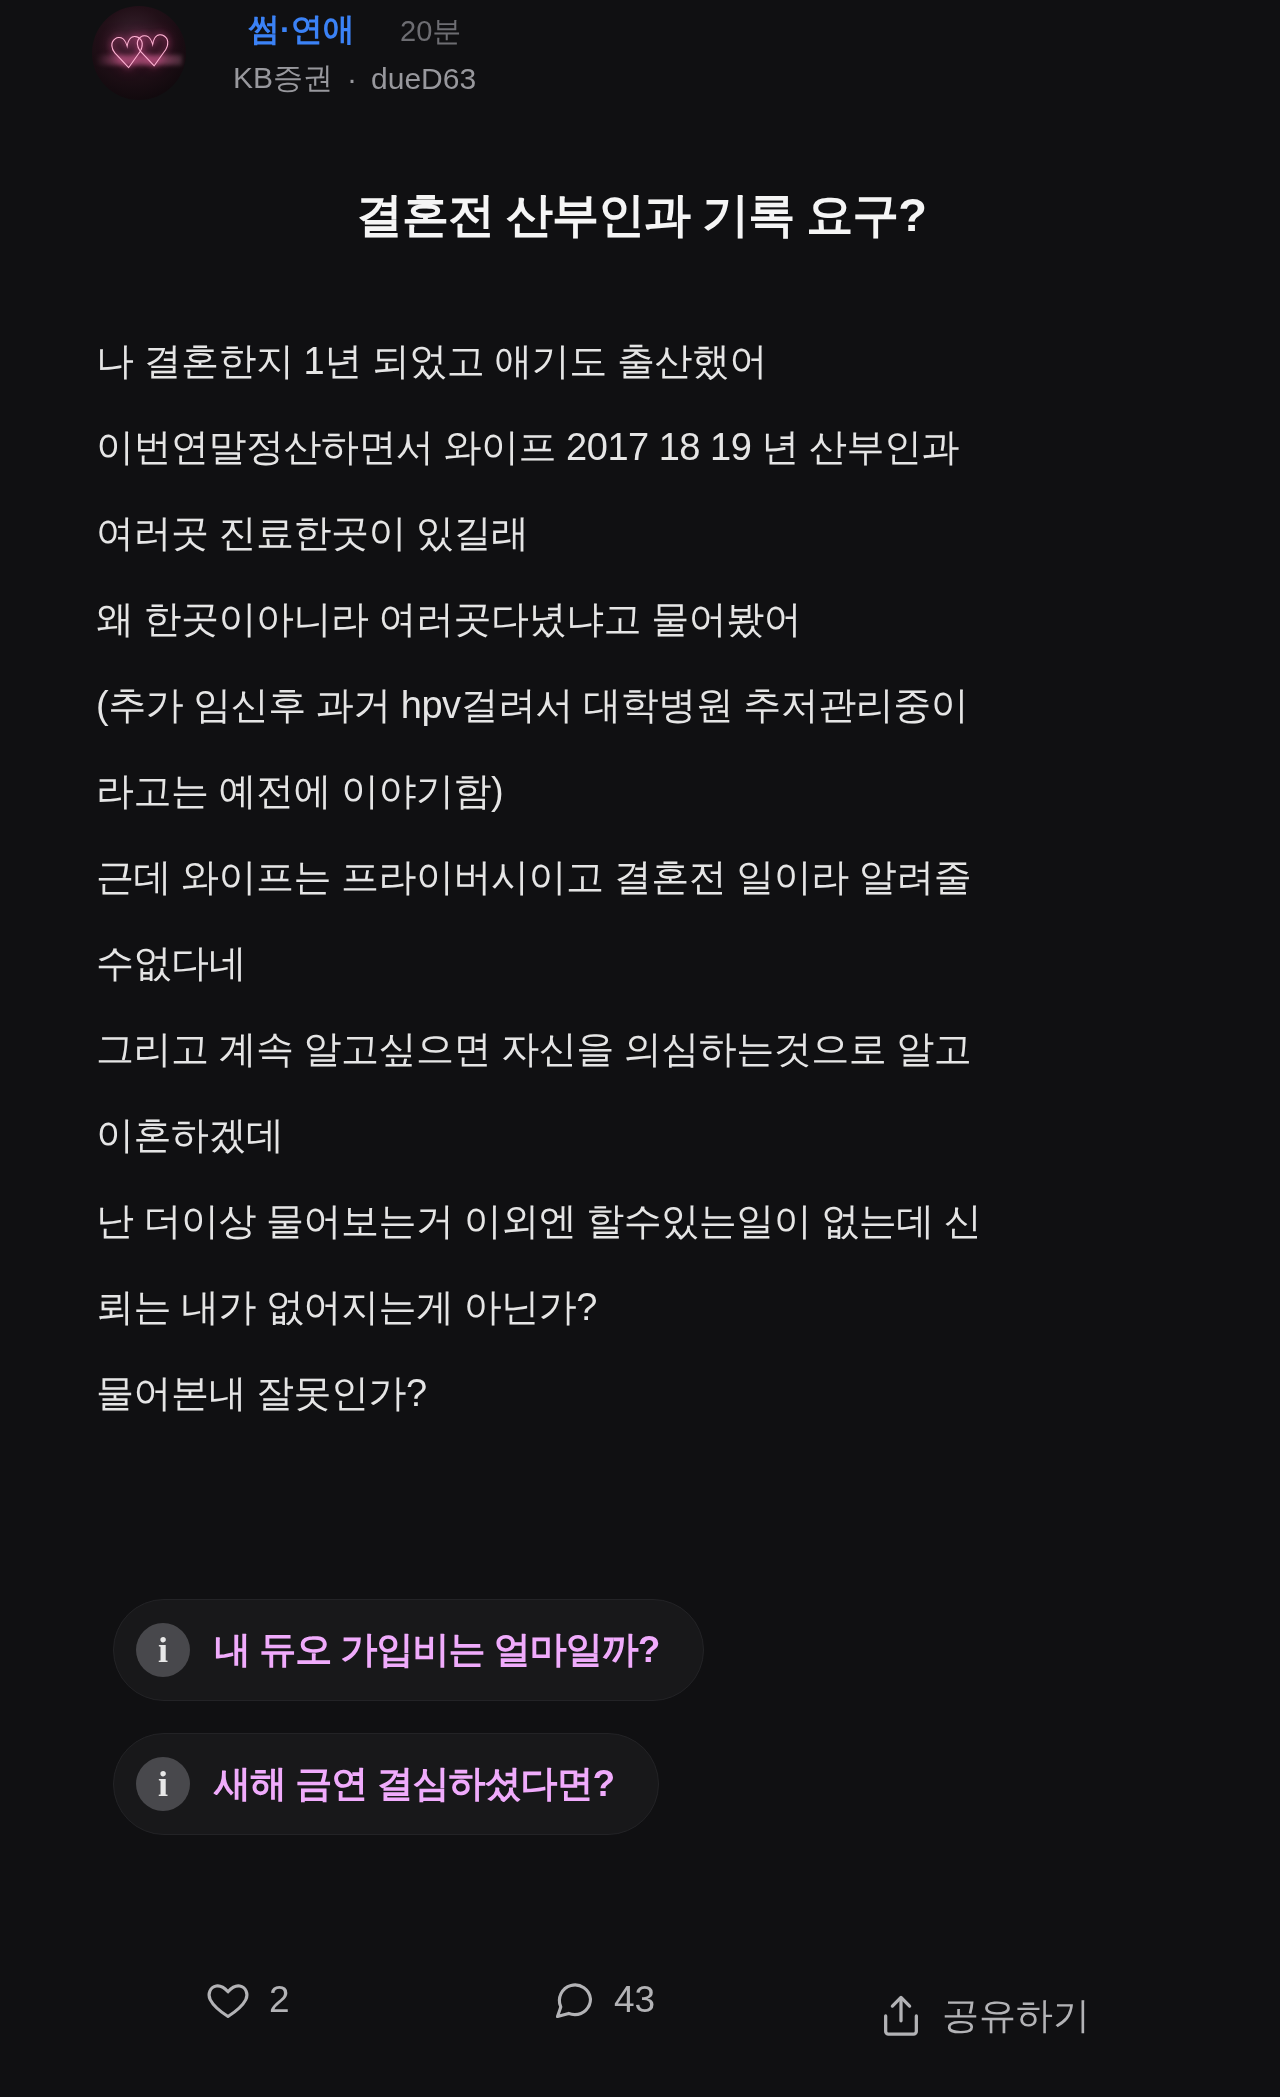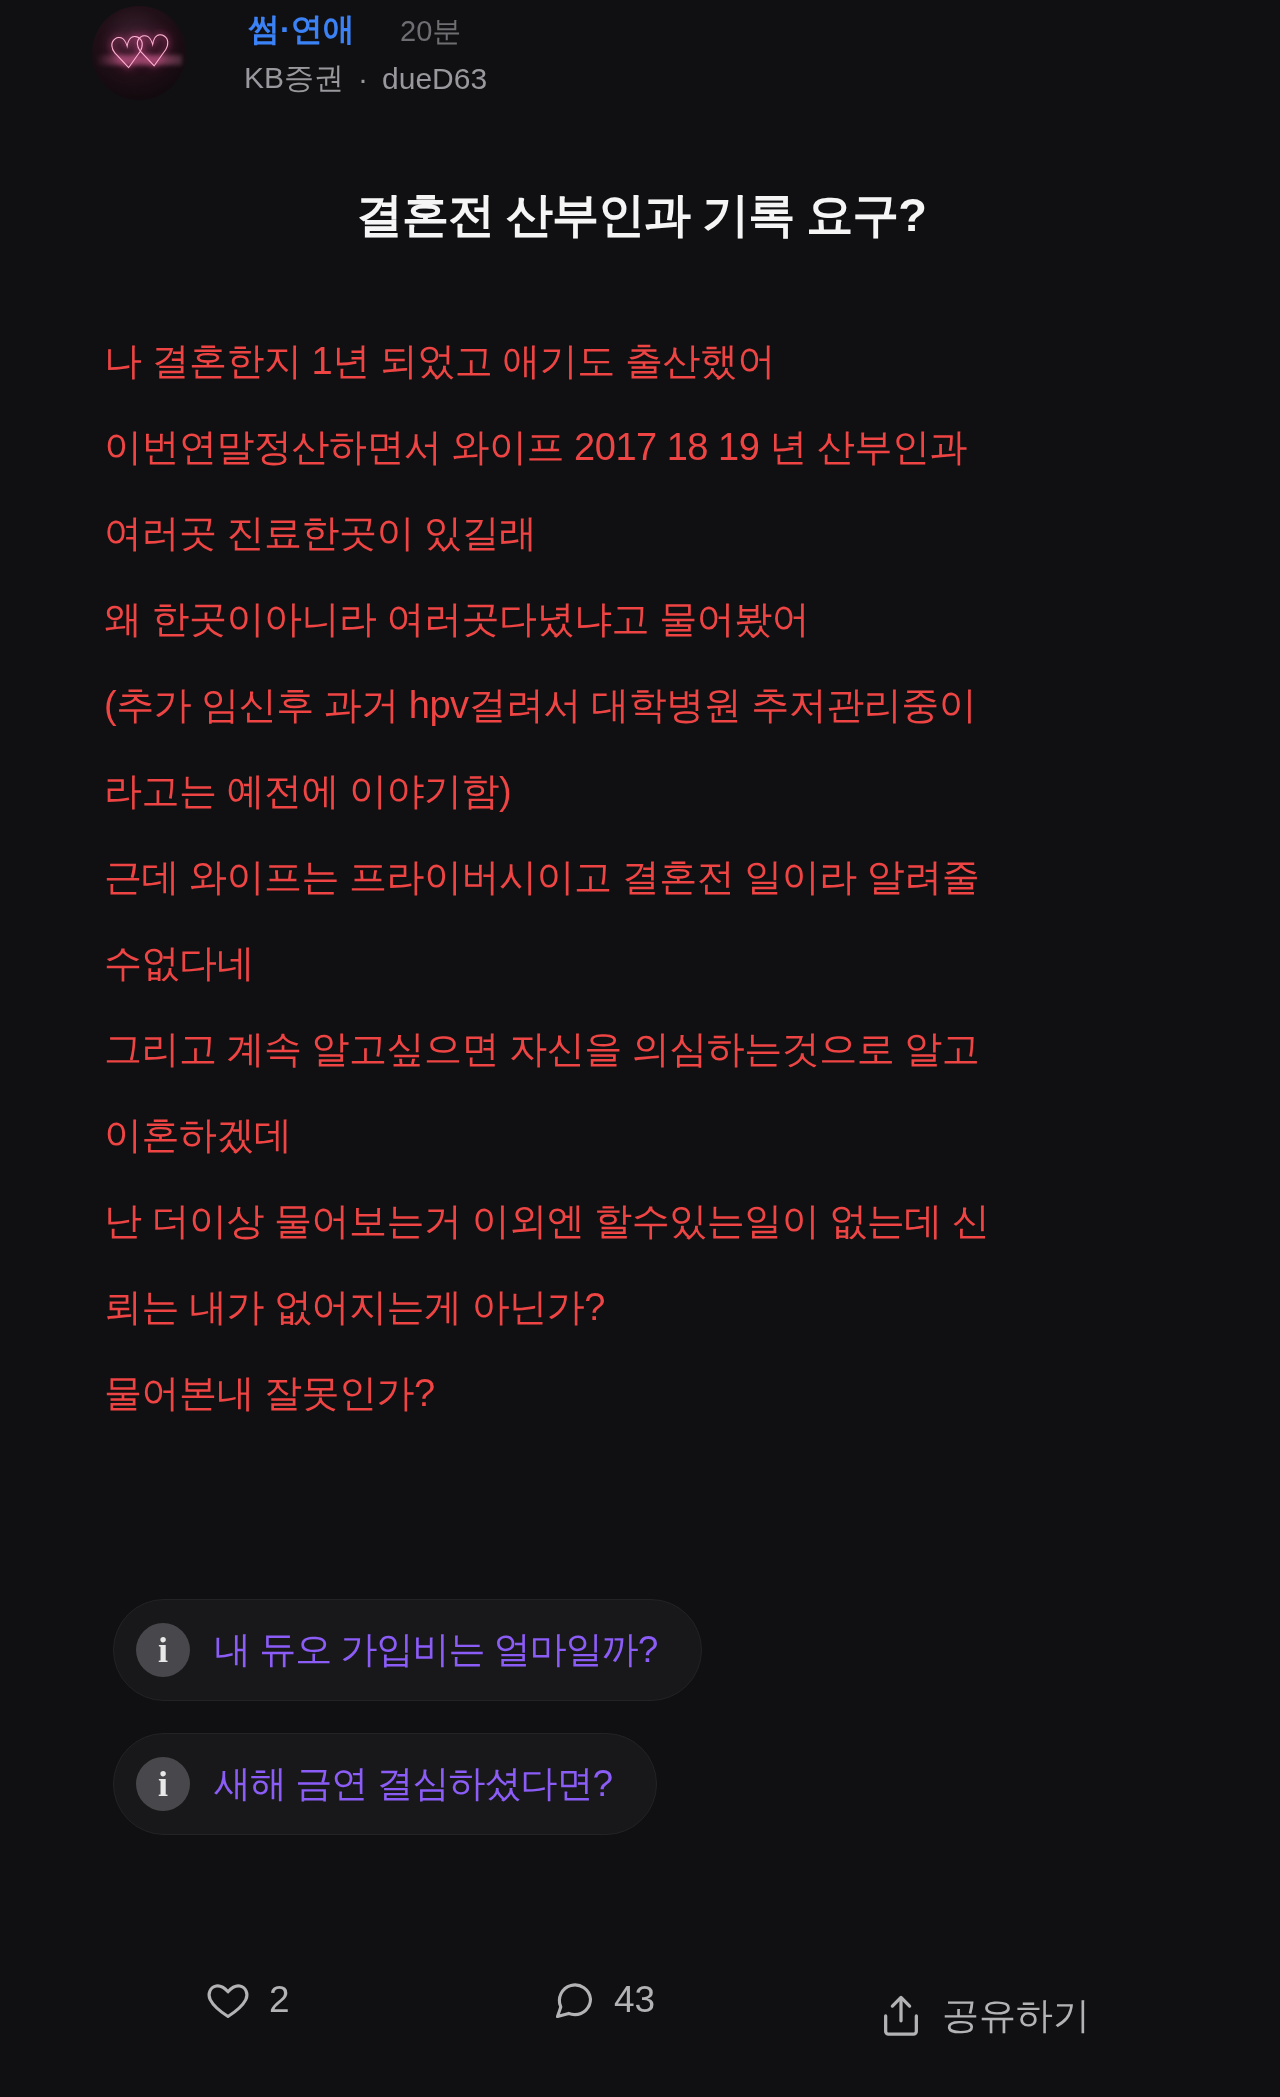--- a/index.html
+++ b/index.html
@@ -33,33 +33,33 @@
   }
   .board-name{
     position:absolute;left:248px;top:8px;
     font-size:32px;font-weight:bold;color:#3b82f6;
   }
   .post-time{
     position:absolute;left:400px;top:12px;
     font-size:29px;color:#6d6d72;
   }
   .author-line{
-    position:absolute;left:244px;top:58px;
+    position:absolute;left:233px;top:58px;
     font-size:30px;color:#98989d;
     display:flex;gap:14px;align-items:center;
   }
   
   .post-title{
     position:absolute;left:96px;top:184px;width:1090px;
     font-size:47px;font-weight:bold;color:#f5f5f5;letter-spacing:-1px;text-align:center;
   }
   .post-body{
     position:absolute;left:96px;top:318px;width:1095px;
-    font-size:38px;line-height:86px;color:#ef4444;
-    white-space:pre-line;letter-spacing:-0.5px;margin-left:8px;
+    font-size:38px;line-height:86px;color:#e5e5e5;
+    white-space:pre-line;letter-spacing:-0.5px;
   }
   
   .pill{
     position:absolute;left:113px;height:102px;
     background:#18181a;
     border:1px solid #232326;
     border-radius:52px;
     display:flex;align-items:center;
     padding:0 44px 0 22px;
     box-sizing:border-box;
@@ -69,21 +69,21 @@
   .pill .info-circle{
     width:54px;height:54px;border-radius:50%;
     background:#48484c;
     display:flex;align-items:center;justify-content:center;
     font-family:"Liberation Serif", serif;
     font-size:36px;font-weight:bold;color:#e8e8e8;
     flex:0 0 auto;
   }
   .pill .pill-label{
     margin-left:24px;
-    font-size:37px;font-weight:normal;color:#8b5cf6;letter-spacing:-1px;
+    font-size:37px;font-weight:bold;color:#f0abfc;letter-spacing:-1px;
     white-space:nowrap;
   }
   
   .action-bar{
     position:absolute;left:0;top:1968px;width:1280px;height:80px;
   }
   .action{
     position:absolute;display:flex;align-items:center;gap:18px;
     color:#b3b3b6;font-size:37px;
   }

